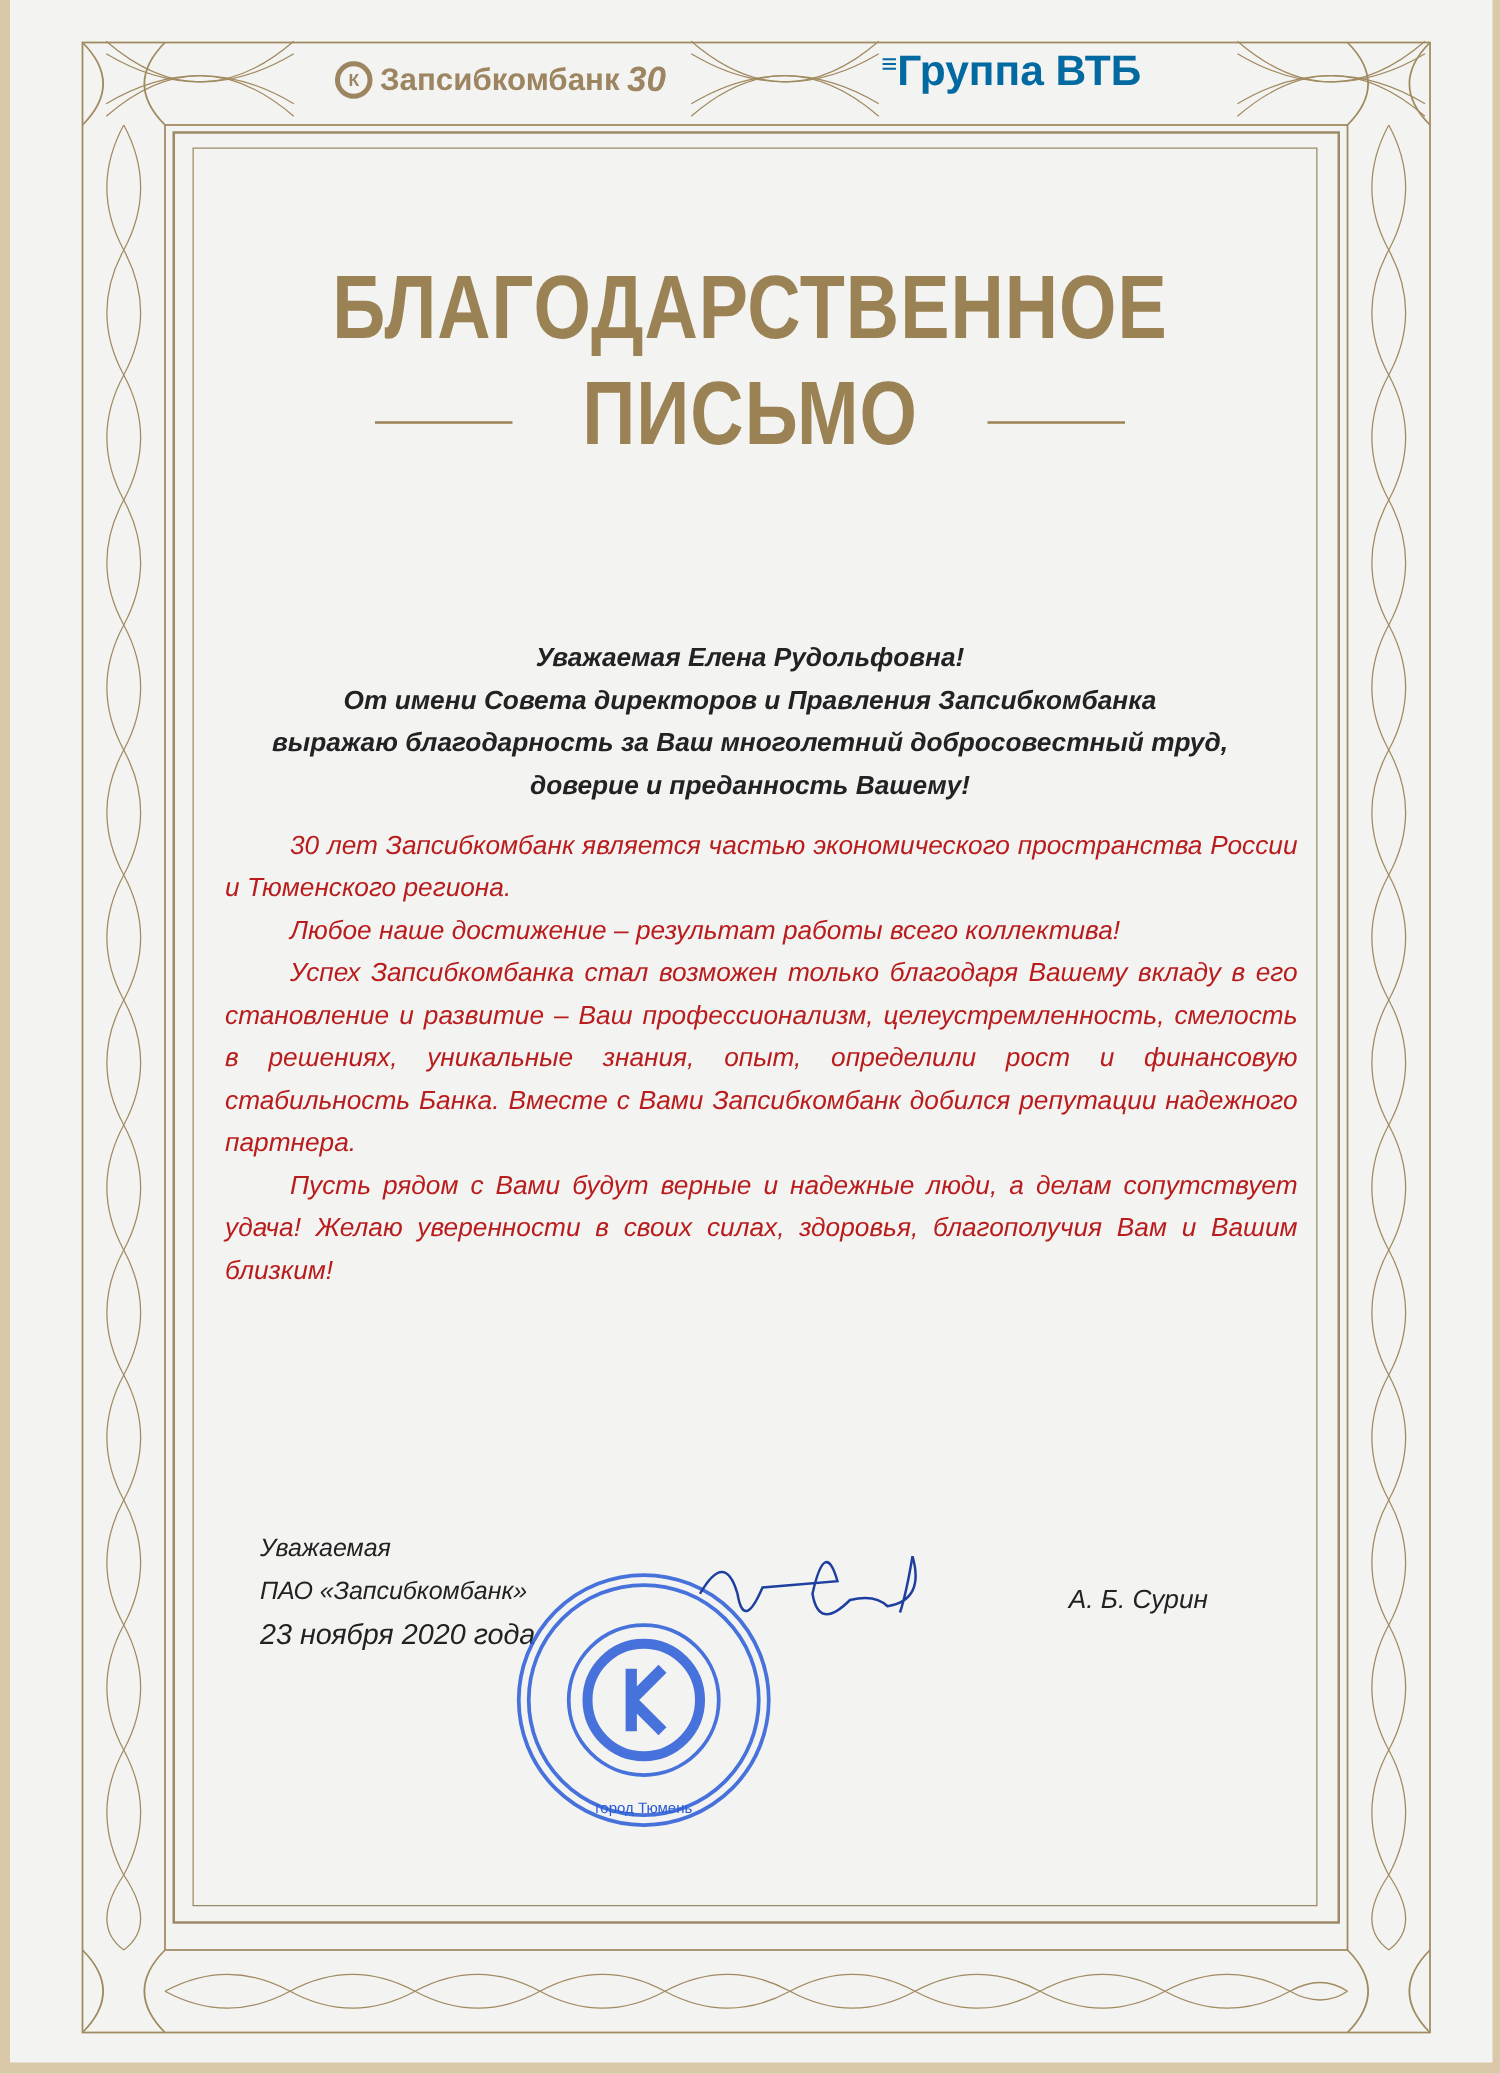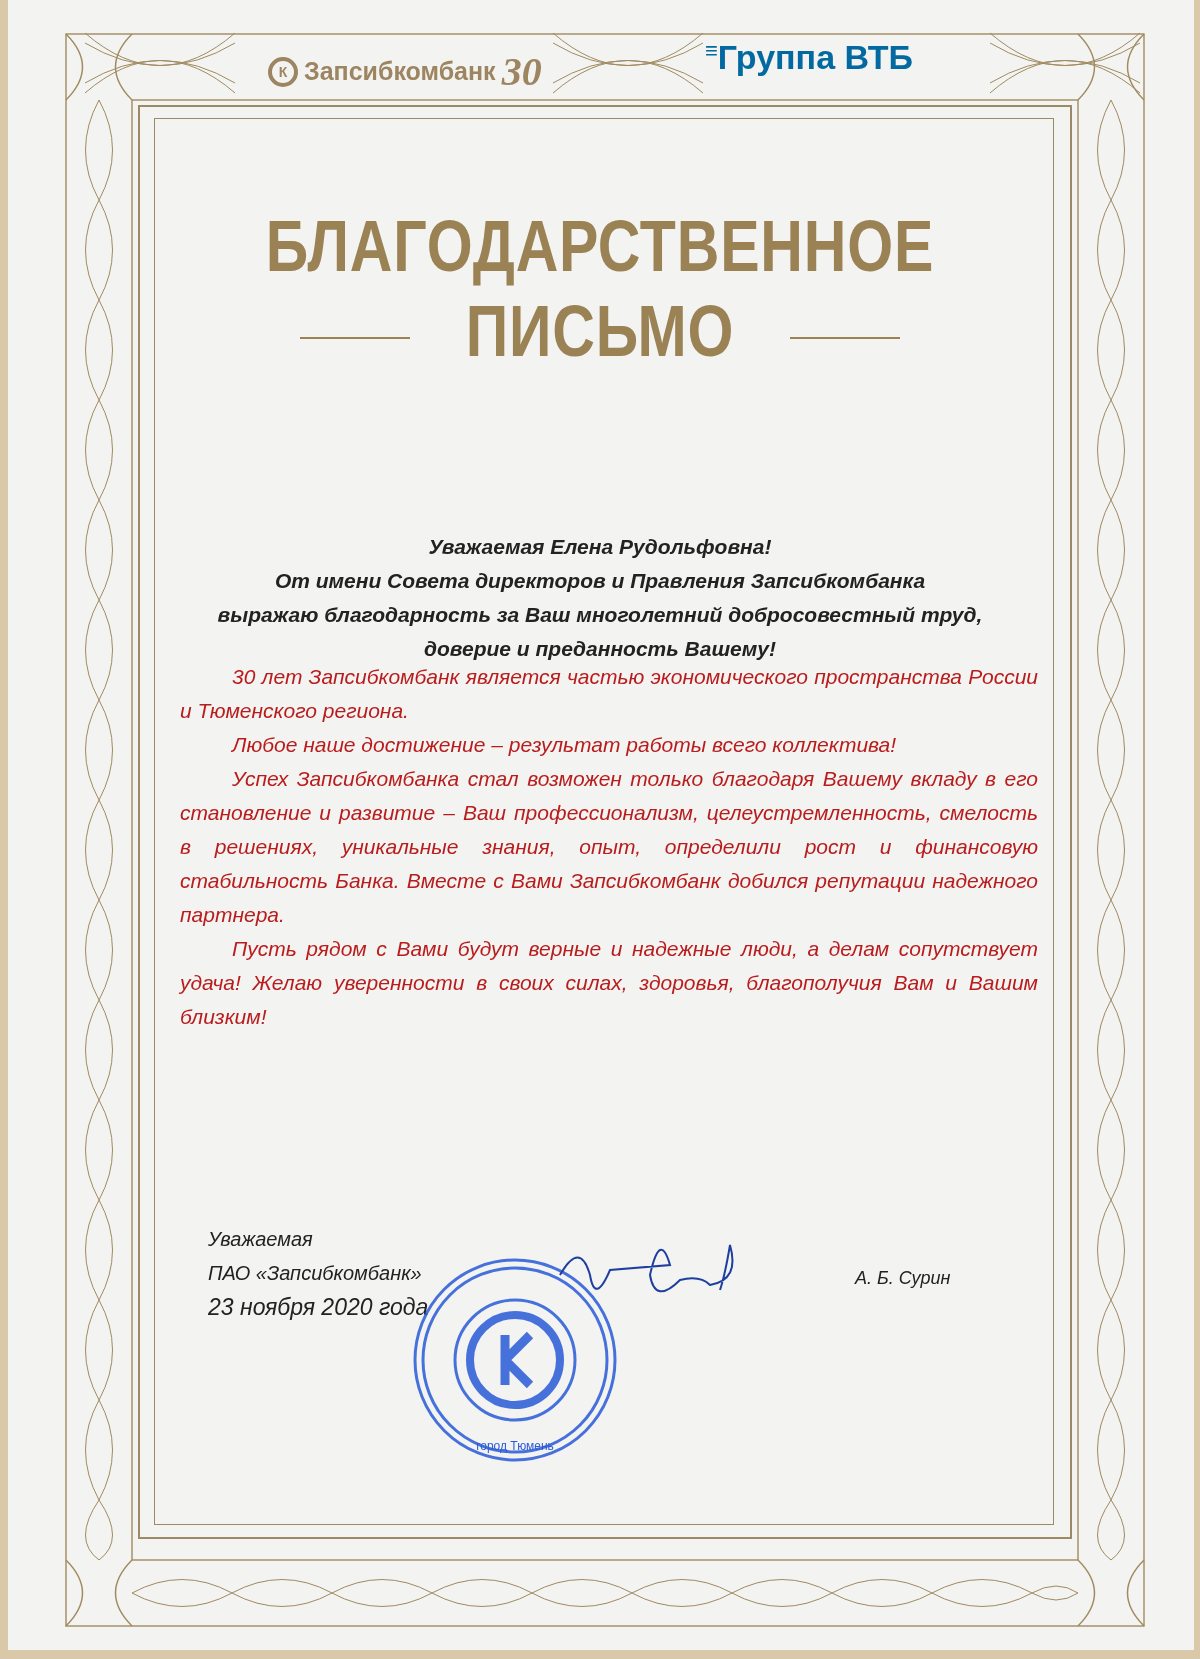--- a/index.html
+++ b/index.html
@@ -3,31 +3,31 @@
 <meta charset="utf-8">
 <style>
   html,body{margin:0;padding:0;}
   body{width:1200px;height:1659px;background:#d9c9a8;position:relative;overflow:hidden;font-family:"Liberation Sans",sans-serif;}
   .paper{position:absolute;left:8px;top:0;width:1186px;height:1650px;background:#f3f3f1;}
   .outer-border{position:absolute;left:62px;top:30px;width:1086px;height:1600px;}
   .frame{position:absolute;left:138px;top:105px;width:930px;height:1430px;border:2px solid #9c8a66;}
   .frame-inner{position:absolute;left:154px;top:118px;width:898px;height:1405px;border:1px solid #9c8a66;}
   .logo-bank{position:absolute;left:268px;top:48px;display:flex;align-items:center;color:#9c8560;font-weight:bold;font-size:25px;}
   .logo-circle{width:30px;height:30px;border-radius:50%;border:4px solid #9c8560;box-sizing:border-box;margin-right:6px;display:flex;align-items:center;justify-content:center;font-size:14px;}
-  .logo-30{font-family:Liberation Serif, serif;font-style:italic;font-size:40px;margin-left:6px;}
+  .logo-30{font-family:Liberation Sans, sans-serif;font-style:italic;font-size:28px;margin-left:6px;}
   .logo-vtb{position:absolute;left:705px;top:38px;color:#0369a1;font-weight:bold;font-size:34px;}
   .ornament{position:absolute;width:160px;height:70px;}
   .title{position:absolute;left:0;width:1200px;text-align:center;color:#9a8254;font-weight:bold;font-size:72px;letter-spacing:1px;transform:scaleX(0.82);}
   .divider{position:absolute;top:337px;height:2px;background:#9a8254;width:110px;}
-  .greeting{position:absolute;left:170px;top:530px;width:860px;text-align:center;font-style:italic;font-weight:bold;font-size:21px;line-height:34px;color:#222;}
+  .greeting{position:absolute;left:170px;top:510px;width:860px;text-align:center;font-style:italic;font-weight:bold;font-size:21px;line-height:34px;color:#222;}
   .body{position:absolute;left:180px;top:660px;width:858px;font-style:italic;font-size:21px;line-height:34px;color:#b91c1c;text-align:justify;}
   .body p{margin:0;text-indent:52px;}
   .sig{position:absolute;left:208px;top:1222px;font-style:italic;font-size:20px;line-height:34px;color:#222;}
   .sig .date{font-size:23px;}
-  .signame{position:absolute;left:855px;top:1268px;font-style:italic;font-size:18px;color:#222;}
+  .signame{position:absolute;left:855px;top:1268px;font-style:italic;font-size:21px;color:#222;}
   .stamp{position:absolute;left:410px;top:1255px;width:210px;height:210px;}
   .signature{position:absolute;left:550px;top:1235px;width:220px;height:80px;}
 </style>
 </head>
 <body>
 
 <div class="paper"></div>
 
 <svg class="outer-border" viewBox="0 0 1086 1600" preserveAspectRatio="none">
   <g fill="none" stroke="#a08a60" stroke-width="1.4">

